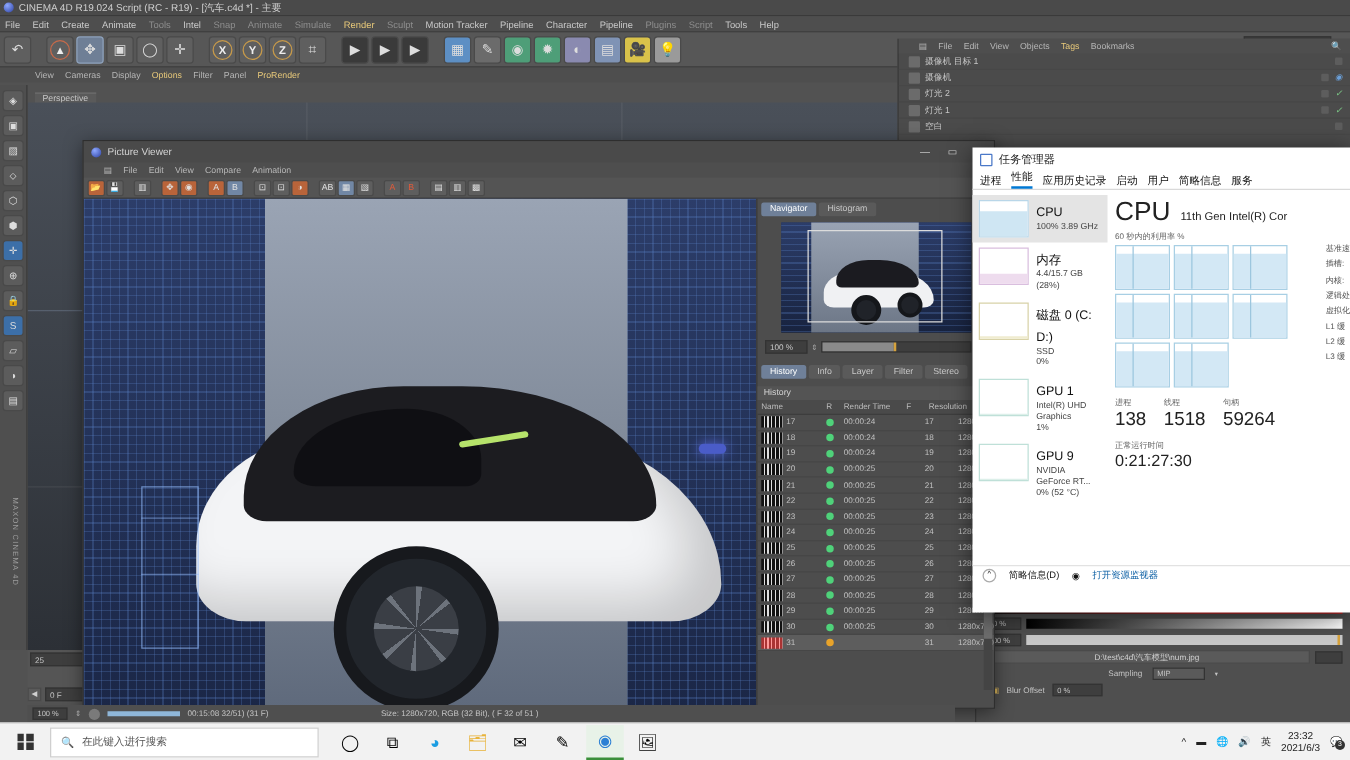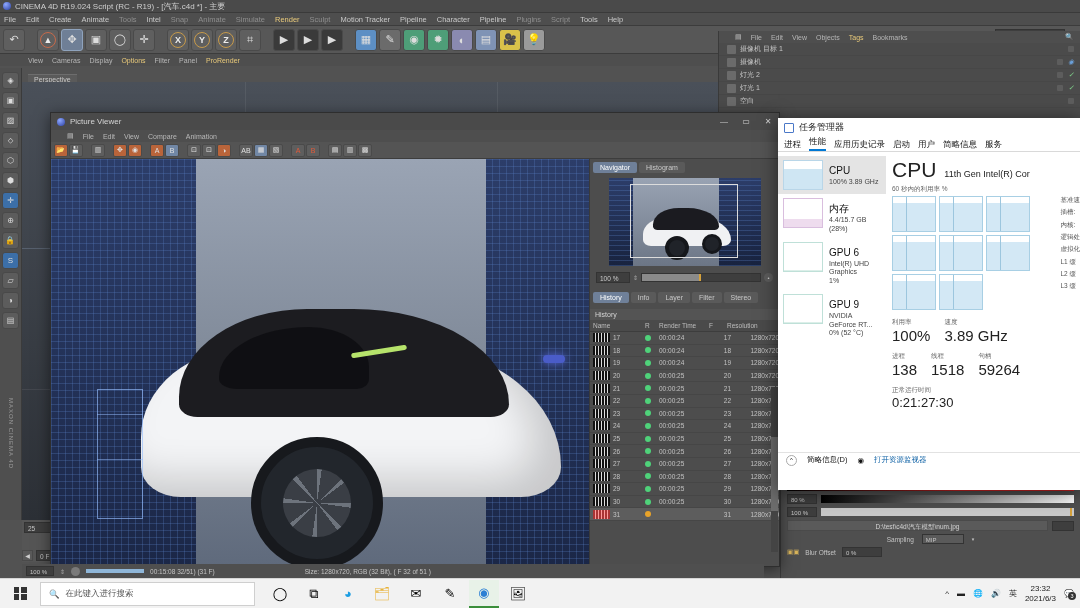--- a/index.html
+++ b/index.html
@@ -75,21 +75,21 @@
   .objmgr-menu .hot{color:#e8c97a;}
   .obj-row{height:13px;display:flex;align-items:center;font-size:7px;color:#c6c6c6;
            padding-left:8px;border-bottom:1px solid #474747;}
   .obj-ico{width:9px;height:9px;margin-right:4px;background:#6b6b6b;border-radius:1px;
            display:inline-block;}
   .obj-dots{margin-left:auto;margin-right:6px;display:flex;gap:5px;align-items:center;}
   .dot-sm{width:6px;height:6px;border-radius:1px;background:#5d5d5d;}
   .chk{color:#7fd18a;font-size:7px;}
 
   
-  .pv{ position:absolute; left:50px; top:112px; width:730px; height:455px;
+  .pv{ position:absolute; left:66px; top:112px; width:730px; height:455px;
        background:#4a4a4a; border:1px solid #2e2e2e; box-shadow:0 3px 14px rgba(0,0,0,.5);}
   .pv-title{height:17px;background:#4a4a4a;display:flex;align-items:center;
             padding-left:6px;font-size:8px;color:#d4d4d4;}
   .pv-title .logo{width:8px;height:8px;border-radius:50%;
             background:radial-gradient(circle at 35% 30%,#8ea8ff,#2b3fa0);margin-right:5px;}
   .pv-wctl{margin-left:auto;display:flex;gap:0;}
   .pv-wctl span{width:22px;height:17px;display:flex;align-items:center;justify-content:center;
             font-size:8px;color:#cfcfcf;}
   .pv-menu{height:12px;background:#4e4e4e;display:flex;align-items:center;gap:9px;
            padding-left:16px;font-size:7px;color:#b8b8b8;}
@@ -788,24 +788,30 @@
             </span>
             <span><span class="tmname">CPU</span><div class="tmsub">100%  3.89 GHz</div></span>
           </div>
           <div class="tmrow">
             <span class="tmspark mem">
               <i class="fill mem"></i>
             </span>
             <span><span class="tmname">内存</span><div class="tmsub">4.4/15.7 GB (28%)</div></span>
           </div>
           <div class="tmrow">
+            <span class="tmspark disk">
+              <i class="fill disk"></i>
+            </span>
+            <span><span class="tmname">磁盘 0 (C: D:)</span><div class="tmsub">SSD</div><div class="tmsub">0%</div></span>
+          </div>
+          <div class="tmrow">
             <span class="tmspark gpu">
               <i class="fill gpu"></i>
             </span>
-            <span><span class="tmname">GPU 6</span><div class="tmsub">Intel(R) UHD Graphics</div><div class="tmsub">1%</div></span>
+            <span><span class="tmname">GPU 1</span><div class="tmsub">Intel(R) UHD Graphics</div><div class="tmsub">1%</div></span>
           </div>
           <div class="tmrow">
             <span class="tmspark gpu">
               <i class="fill gpu"></i>
             </span>
             <span><span class="tmname">GPU 9</span><div class="tmsub">NVIDIA GeForce RT...</div><div class="tmsub">0%  (52 °C)</div></span>
           </div>
         </div>
 
       <div class="tm-detail">
@@ -834,30 +840,20 @@
               <i class="sp"></i>
             </div>
           <div class="cpucell">
               <i class="sp"></i>
             </div>
           <div class="cpucell">
               <i class="sp"></i>
             </div>
         </div>
 
-        <div class="statgrid">
-          <div class="stat">
-            <div class="lab">利用率</div>
-            <div class="val">100%</div>
-          </div>
-          <div class="stat">
-            <div class="lab">速度</div>
-            <div class="val">3.89 GHz</div>
-          </div>
-        </div>
         <div class="statgrid">
           <div class="stat">
             <div class="lab">进程</div>
             <div class="val">138</div>
           </div>
           <div class="stat">
             <div class="lab">线程</div>
             <div class="val">1518</div>
           </div>
           <div class="stat">

